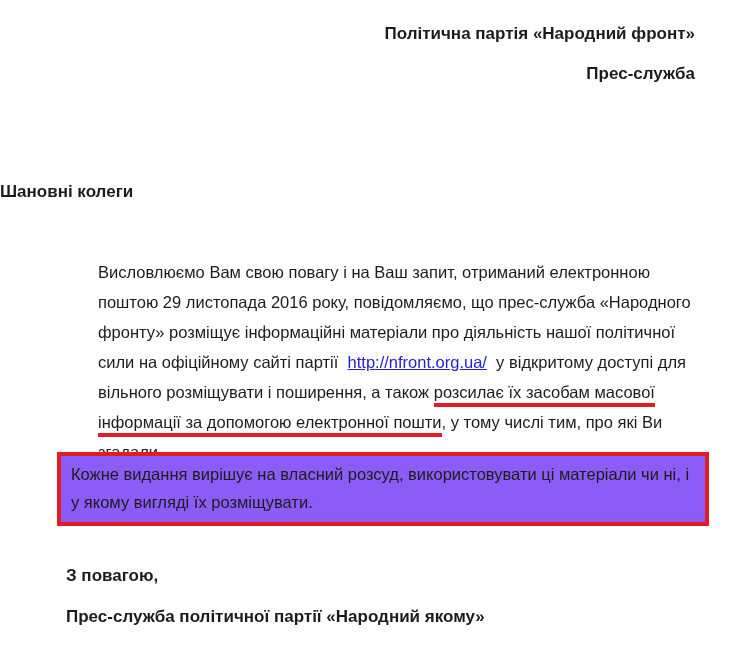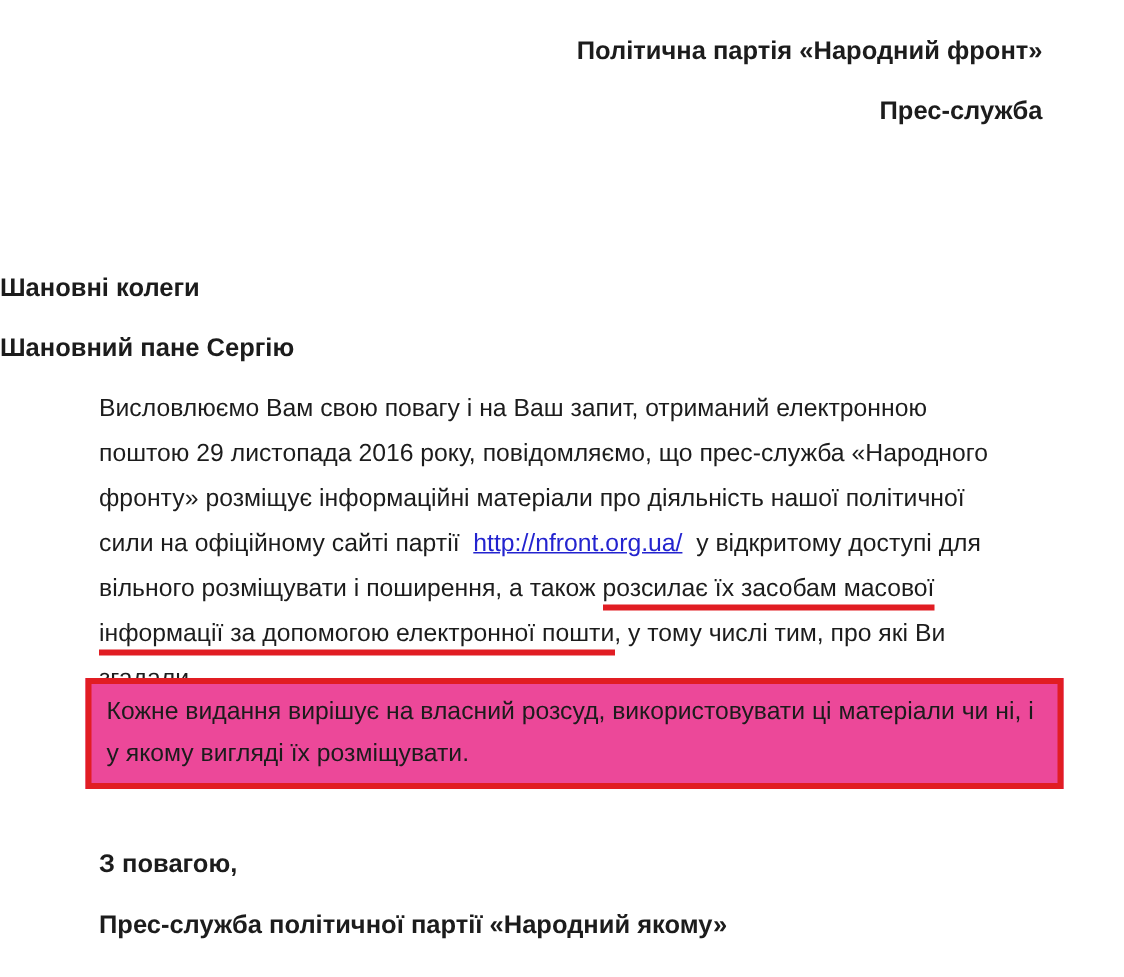--- a/index.html
+++ b/index.html
@@ -57,20 +57,21 @@
   .body-paragraph {
     position: absolute;
     top: 257px;
     left: 66px;
     font-size: 16.5px;
   }
   .body-line {
     height: 30px;
     line-height: 30px;
     white-space: pre;
+    margin-left: 32px;
   }
   .seg-plain { color: var(--text-color, #1c1c1c); }
   .seg-link {
     color: var(--link-color, #2323cf);
     text-decoration: underline;
     cursor: pointer;
   }
   .seg-redline {
     color: var(--text-color, #1c1c1c);
     border-bottom: 4px solid var(--annotation-red, #e11d23);
@@ -78,21 +79,21 @@
   }
 
   
   .highlight-box {
     position: absolute;
     top: 452px;
     left: 57px;
     width: 652px;
     box-sizing: border-box;
     border: 4px solid var(--annotation-red, #e11d23);
-    background: #ec4899;
+    background: #8b5cf6;
     padding: 4px 14px 6px 10px;
   }
   .highlight-box p {
     margin: 0;
     font-size: 16.5px;
     line-height: 28px;
     color: var(--text-color, #1c1c1c);
   }
 
   
@@ -112,21 +113,20 @@
 
 <div class="page">
 
   <div class="letterhead">
     <div class="org">Політична партія «Народний фронт»</div>
     <div class="dept">Прес-служба</div>
   </div>
 
   <div class="greeting g1">Шановні колеги</div>
 
-  <div class="greeting g2">Шановний пане Сергію</div>
 
   <div class="body-paragraph">
       <div class="body-line"><span class="seg-plain">Висловлюємо Вам свою повагу і на Ваш запит, отриманий електронною</span></div>
       <div class="body-line"><span class="seg-plain">поштою 29 листопада 2016 року, повідомляємо, що прес-служба «Народного</span></div>
       <div class="body-line"><span class="seg-plain">фронту» розміщує інформаційні матеріали про діяльність нашої політичної</span></div>
       <div class="body-line"><span class="seg-plain">сили на офіційному сайті партії  </span><a class="seg-link">http://nfront.org.ua/</a><span class="seg-plain">  у відкритому доступі для</span></div>
       <div class="body-line"><span class="seg-plain">вільного розміщувати і поширення, а також </span><span class="seg-redline">розсилає їх засобам масової</span></div>
       <div class="body-line"><span class="seg-redline">інформації за допомогою електронної пошти</span><span class="seg-plain">, у тому числі тим, про які Ви</span></div>
       <div class="body-line"><span class="seg-plain">згадали.</span></div>
     </div>

